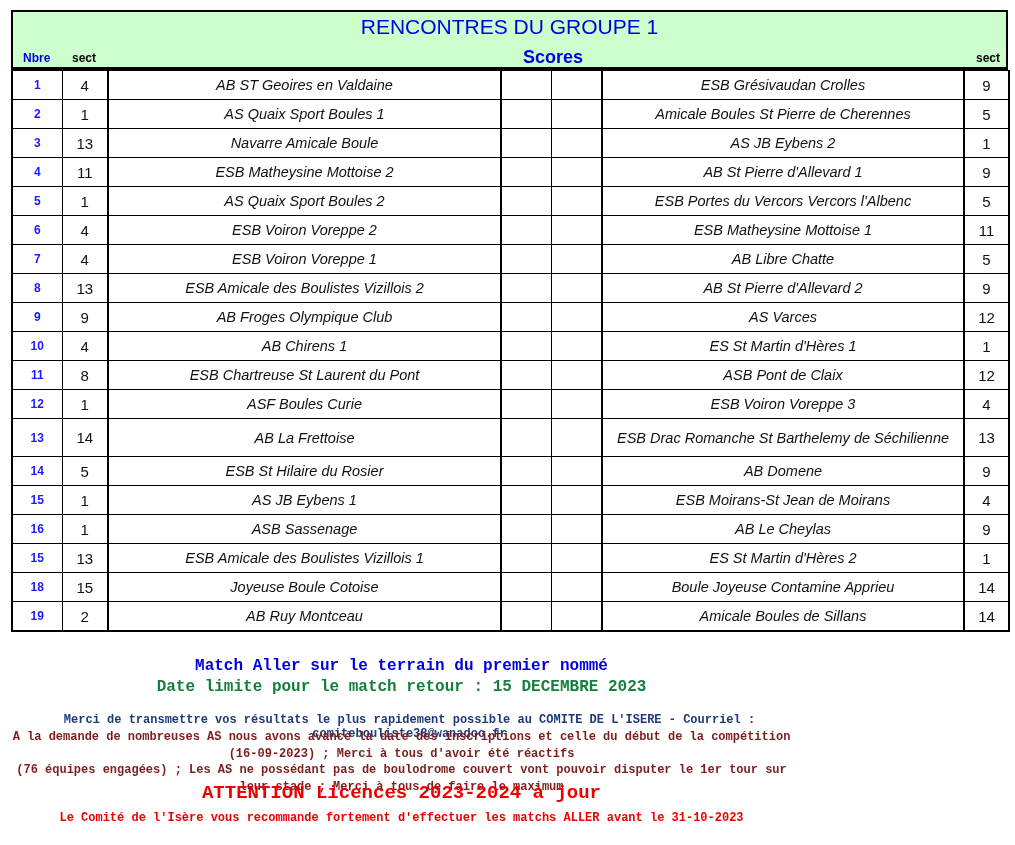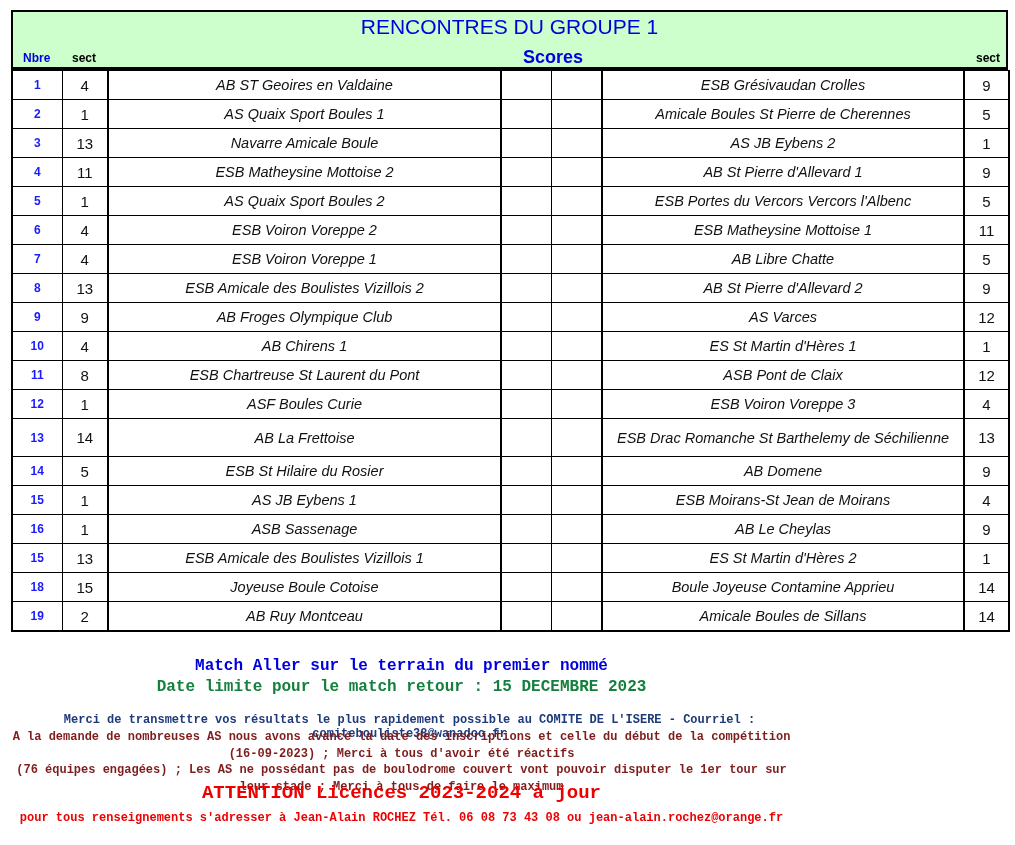--- a/index.html
+++ b/index.html
@@ -229,14 +229,14 @@
 
 <div class="notes n1">Match Aller sur le terrain du premier nommé</div>
 <div class="notes n2">Date limite pour le match retour : 15 DECEMBRE 2023</div>
 <div class="notes n3">Merci de transmettre  vos résultats le plus rapidement possible au COMITE DE L'ISERE - Courriel : comitebouliste38@wanadoo.fr</div>
 <div class="notes n4">
   <div>A la demande de nombreuses AS nous avons avancé la date des inscriptions et celle du début de la compétition (16-09-2023) ; Merci à tous d'avoir été réactifs</div>
   <div>(76 équipes engagées) ; Les AS ne possédant pas de boulodrome couvert vont pouvoir disputer le 1er tour sur leur stade ; Merci à tous de faire le maximum</div>
 </div>
 <div class="notes n5">ATTENTION Licences 2023-2024 à jour</div>
 <div class="notes n6">
-  <div>pour tous renseignements s'adresser à Jean-Alain ROCHEZ Tél. 06 08 73 43 08 ou jean-alain.rochez@orange.fr</div>
+  <div>Le Comité de l'Isère vous recommande fortement d'effectuer les matchs ALLER avant le 31-10-2023</div>
 </div>
 
 </body></html>

